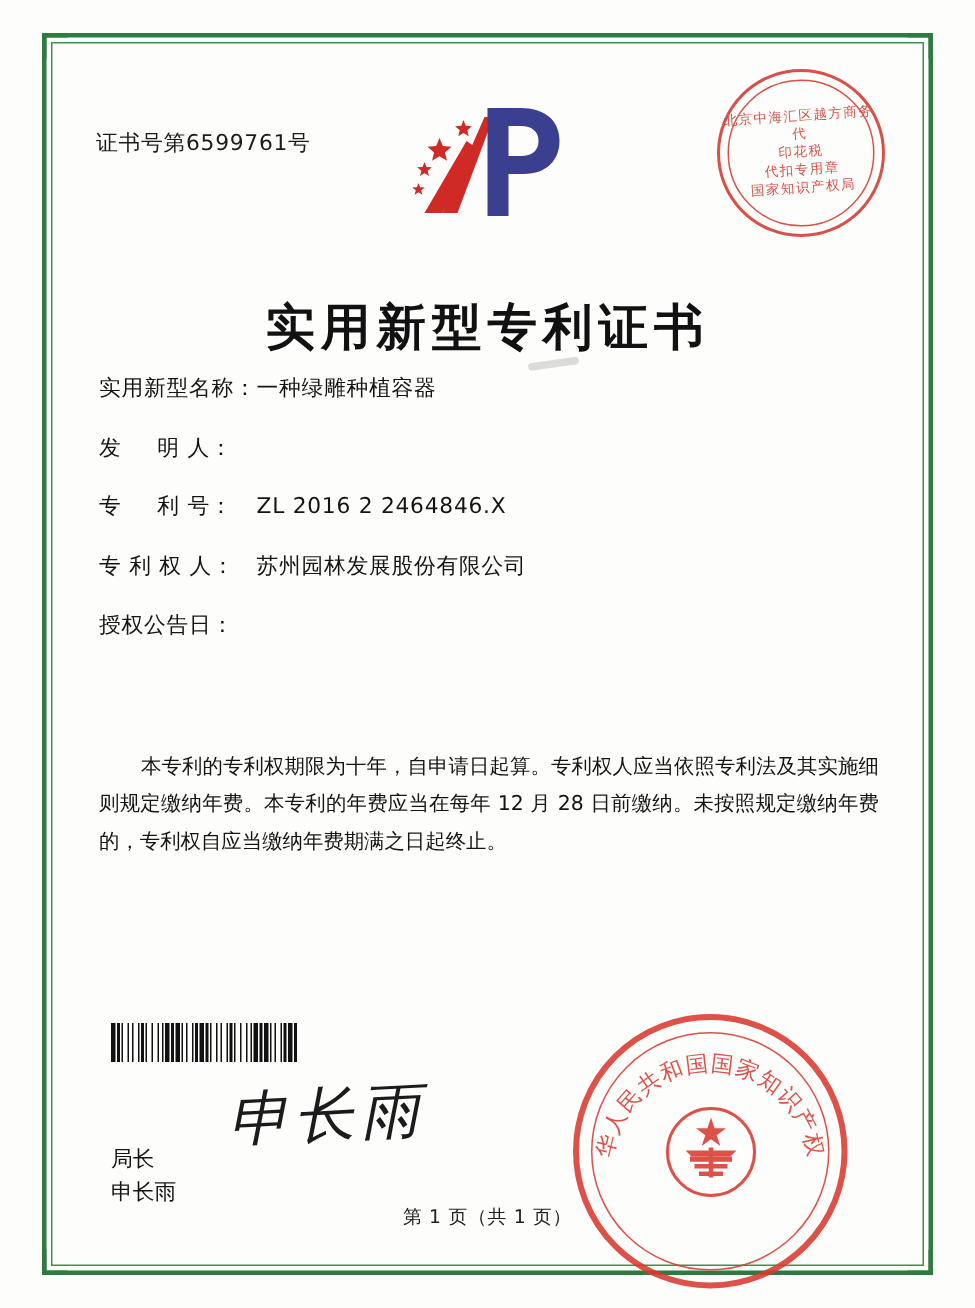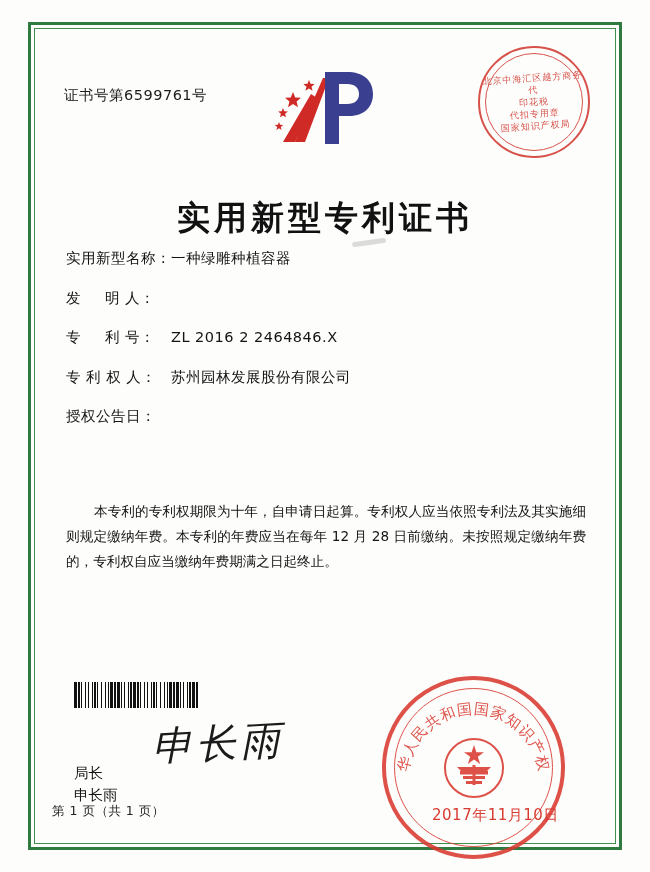--- a/index.html
+++ b/index.html
@@ -247,21 +247,21 @@
     color: #d93a31;
     letter-spacing: 0.5px;
   }
 
   
   .footer {
     position: absolute;
     left: 0;
     right: 0;
     bottom: 8px;
-    text-align: left;
+    text-align: center;
     font-size: 12.5px;
     color: #222;
     letter-spacing: 0.5px;
   }
 
   
   .smudge {
     position: absolute;
     left: 300px;
     top: 196px;
@@ -372,17 +372,16 @@
       <svg class="emblem" viewBox="0 0 62 62">
         <circle cx="31" cy="31" r="29" fill="none" stroke="#d93a31" stroke-width="2"></circle>
         <polygon points="31,8 33.4,15.2 41,15.2 34.8,19.8 37.2,27 31,22.5 24.8,27 27.2,19.8 21,15.2 28.6,15.2" fill="#d93a31"></polygon>
         <rect x="17" y="34" width="28" height="3.5" fill="#d93a31"></rect>
         <rect x="20" y="39" width="22" height="3" fill="#d93a31"></rect>
         <rect x="23" y="44" width="16" height="3" fill="#d93a31"></rect>
         <rect x="29.5" y="28" width="3" height="20" fill="#d93a31"></rect>
         <path d="M14 30 L48 30 L44 34 L18 34 Z" fill="#d93a31"></path>
       </svg>
     </div>
-    <div class="seal-date">2017年11月10日</div>
 
     <div class="footer">第 1 页（共 1 页）</div>
   </div>
 </div>
 
 </body></html>

